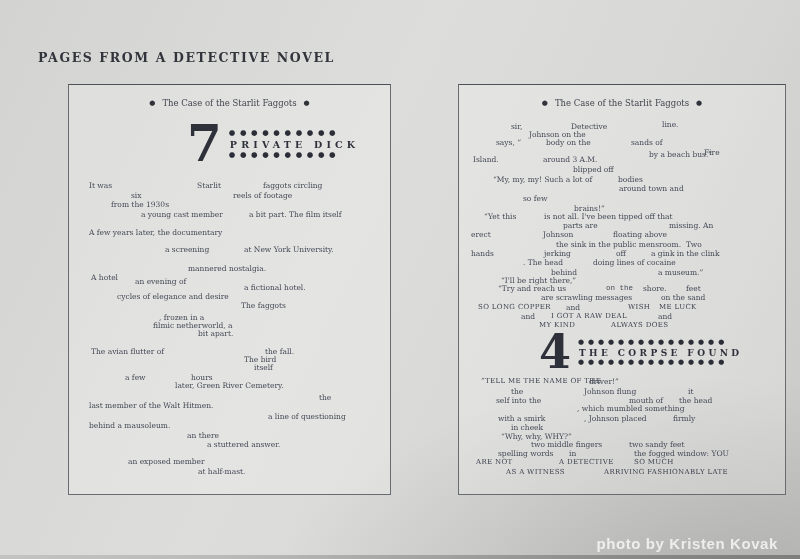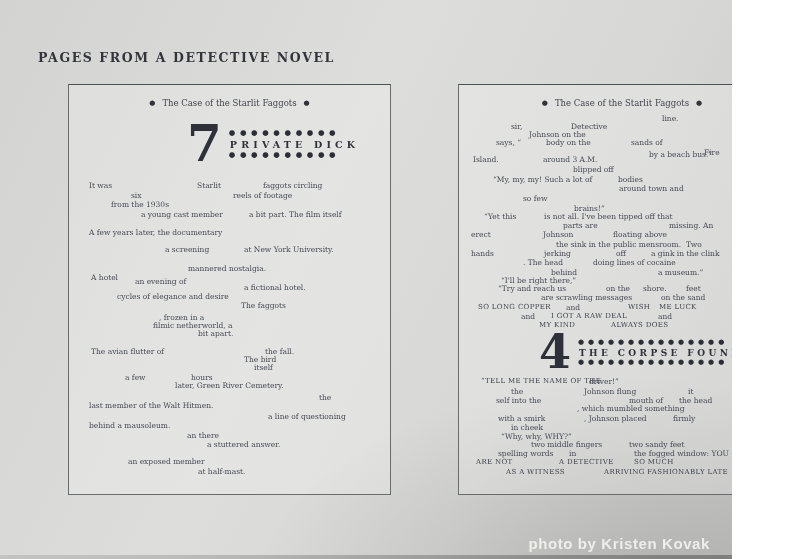--- a/index.html
+++ b/index.html
@@ -1,18 +1,18 @@
 <!DOCTYPE html>
 <html><head>
 <meta charset="utf-8">
 <style>
   html,body{margin:0;padding:0;}
   body{font-family:"DejaVu Serif", serif;}
   .photo{
-    position:relative;width:732px;height:559px;overflow:hidden;
+    position:relative;width:800px;height:559px;overflow:hidden;
     background:
       radial-gradient(120% 90% at 88% 108%, rgba(40,40,38,0.18) 0%, rgba(40,40,38,0.0) 45%),
       linear-gradient(115deg,#d3d3d1 0%,#dddddb 42%,#d7d7d5 70%,#c9c9c7 100%);
   }
   .poster-title{
     position:absolute;left:38px;top:50px;
     font-size:12.5px;font-weight:bold;letter-spacing:1.6px;color:#31343b;
   }
   .page{
     position:absolute;top:84px;height:409px;
@@ -113,21 +113,21 @@
   </section>
 
   <section class="page page-right">
     <div class="running-head">
       <span class="bullet">●</span><span>The Case of the Starlit Faggots</span><span class="bullet">●</span>
     </div>
     <div class="poem">
         <span class="seg" style="left: 52px; top: 38px;">sir,</span>
         <span class="seg" style="left: 112px; top: 38px;">Detective</span>
         <span class="seg" style="left: 70px; top: 46px;">Johnson on the</span>
-        <span class="seg" style="left: 192px; top: 30px; padding-left: 11px;">line.</span>
+        <span class="seg" style="left: 192px; top: 36px; padding-left: 11px;">line.</span>
         <span class="seg" style="left: 37px; top: 54px;">says, “</span>
         <span class="seg" style="left: 87px; top: 54px;">body on the</span>
         <span class="seg" style="left: 172px; top: 54px;">sands of</span>
         <span class="seg" style="left: 245px; top: 64px;">Fire</span>
         <span class="seg" style="left: 14px; top: 71px;">Island.</span>
         <span class="seg" style="left: 84px; top: 71px;">around 3 A.M.</span>
         <span class="seg" style="left: 114px; top: 81px;">blipped off</span>
         <span class="seg" style="left: 190px; top: 66px;">by a beach bus.”</span>
         <span class="seg" style="left: 34px; top: 91px;">“My, my, my! Such a lot of</span>
         <span class="seg" style="left: 159px; top: 91px;">bodies</span>
@@ -146,21 +146,21 @@
         <span class="seg" style="left: 12px; top: 165px;">hands</span>
         <span class="seg" style="left: 85px; top: 165px;">jerking</span>
         <span class="seg" style="left: 157px; top: 165px;">off</span>
         <span class="seg" style="left: 192px; top: 165px;">a gink in the clink</span>
         <span class="seg" style="left: 64px; top: 174px;">. The head</span>
         <span class="seg" style="left: 134px; top: 174px;">doing lines of cocaine</span>
         <span class="seg" style="left: 92px; top: 184px;">behind</span>
         <span class="seg" style="left: 199px; top: 184px;">a museum.”</span>
         <span class="seg" style="left: 42px; top: 192px;">“I'll be right there,”</span>
         <span class="seg" style="left: 39px; top: 200px;">“Try and reach us</span>
-        <span class="seg" style="left: 147px; top: 200px;">on the</span>
+        <span class="seg" style="left: 147px; top: 200px; font-family: Liberation Mono, monospace;">on the</span>
         <span class="seg" style="left: 184px; top: 200px;">shore.</span>
         <span class="seg" style="left: 227px; top: 200px;">feet</span>
         <span class="seg" style="left: 82px; top: 209px;">are scrawling messages</span>
         <span class="seg" style="left: 202px; top: 209px;">on the sand</span>
         <span class="seg caps" style="left: 19px; top: 219px;">SO LONG COPPER</span>
         <span class="seg" style="left: 107px; top: 219px;">and</span>
         <span class="seg caps" style="left: 169px; top: 219px;">WISH</span>
         <span class="seg caps" style="left: 200px; top: 219px;">ME LUCK</span>
         <span class="seg" style="left: 62px; top: 228px;">and</span>
         <span class="seg caps" style="left: 92px; top: 228px;">I GOT A RAW DEAL</span>

